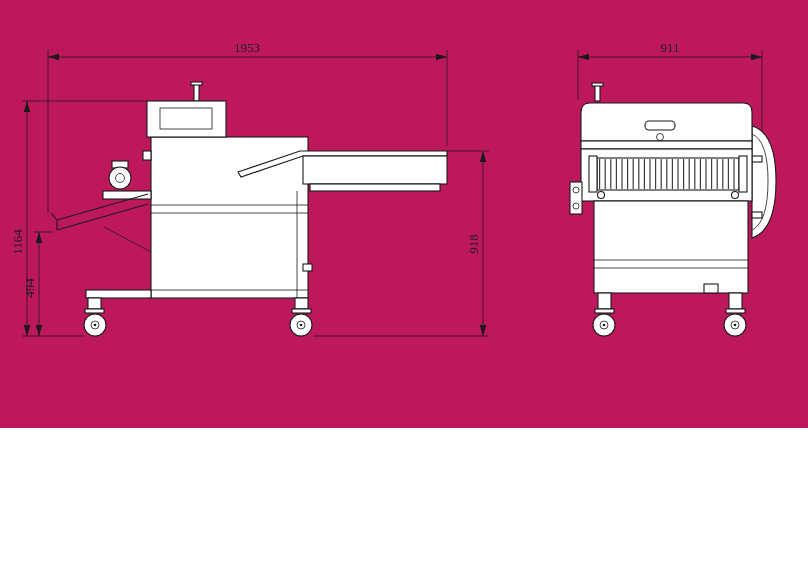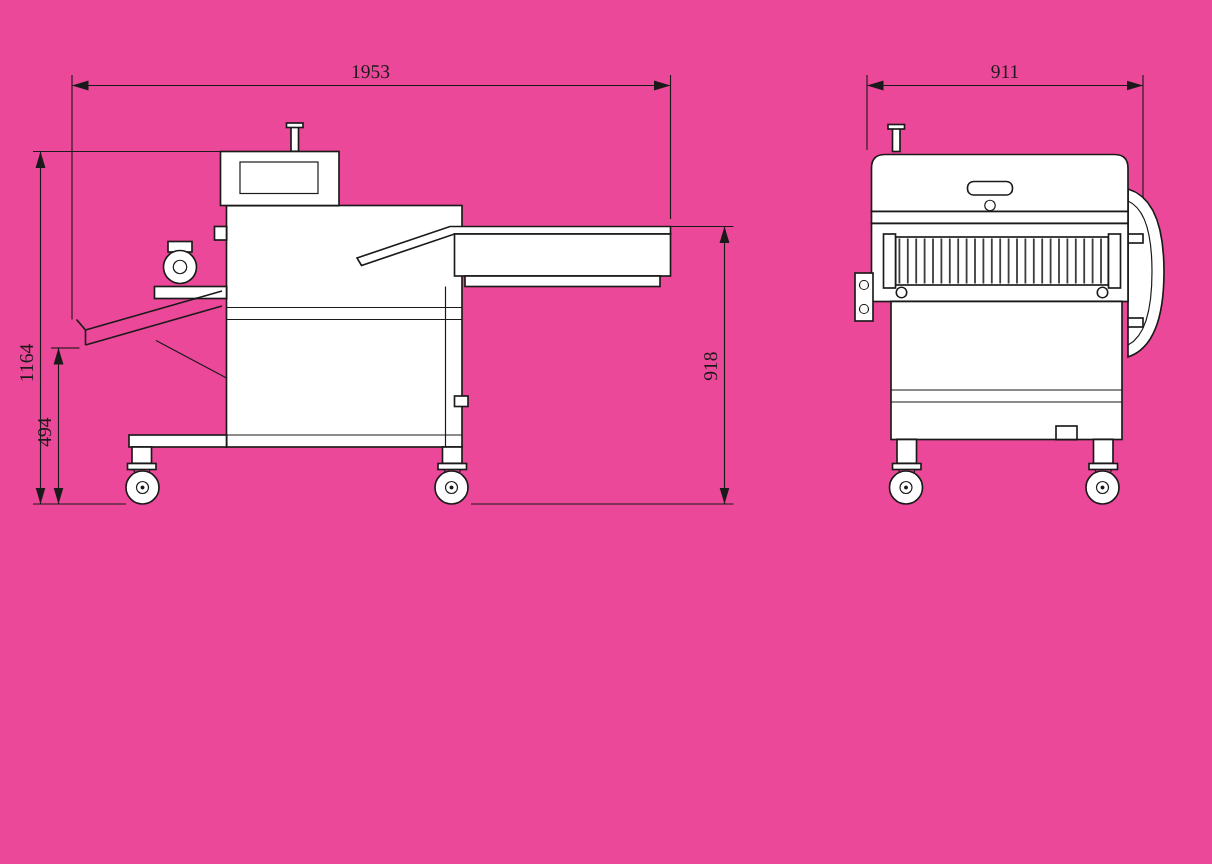--- a/index.html
+++ b/index.html
@@ -1,16 +1,16 @@
 <!DOCTYPE html>
 <html><head>
 <meta charset="utf-8">
 <style>
   html,body{margin:0;padding:0;background:#ffffff;}
-  .canvas{position:relative;width:808px;height:576px;background:#ec4899;overflow:hidden;
+  .canvas{position:relative;width:808px;height:428px;background:#be185d;overflow:hidden;
           font-family:"Liberation Serif", serif;}
   svg{display:block;}
   .ol{fill:none;stroke:#1a1a1a;stroke-width:1.1;stroke-linejoin:miter;stroke-linecap:butt;}
   .fw{fill:#ffffff;stroke:#1a1a1a;stroke-width:1.1;stroke-linejoin:miter;}
   .tl{fill:none;stroke:#1a1a1a;stroke-width:0.8;}
   .dim{fill:none;stroke:#1a1a1a;stroke-width:0.75;}
   .dtext{font-family:"Liberation Serif", serif;font-size:13px;fill:#1a1a1a;}
   .hub{fill:#1a1a1a;stroke:none;}
 </style>
 </head>

